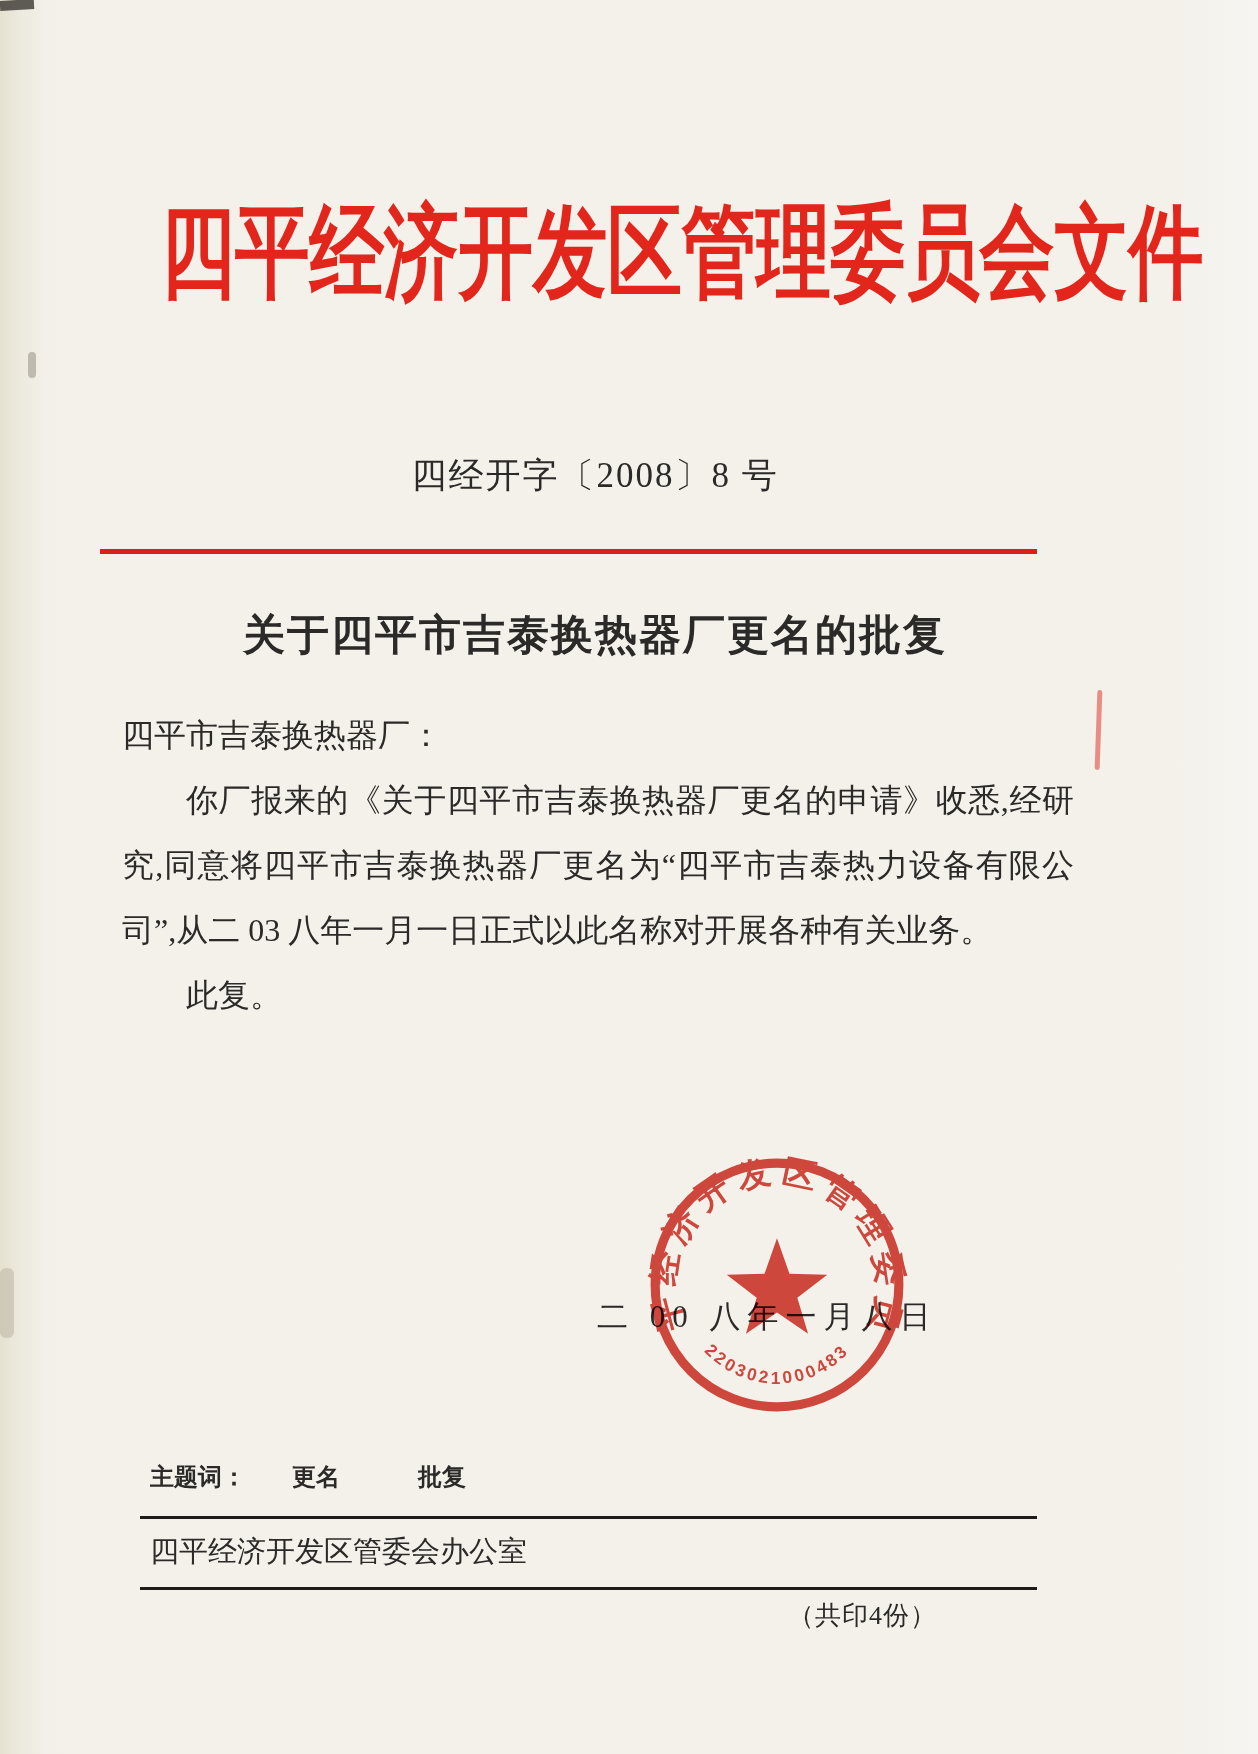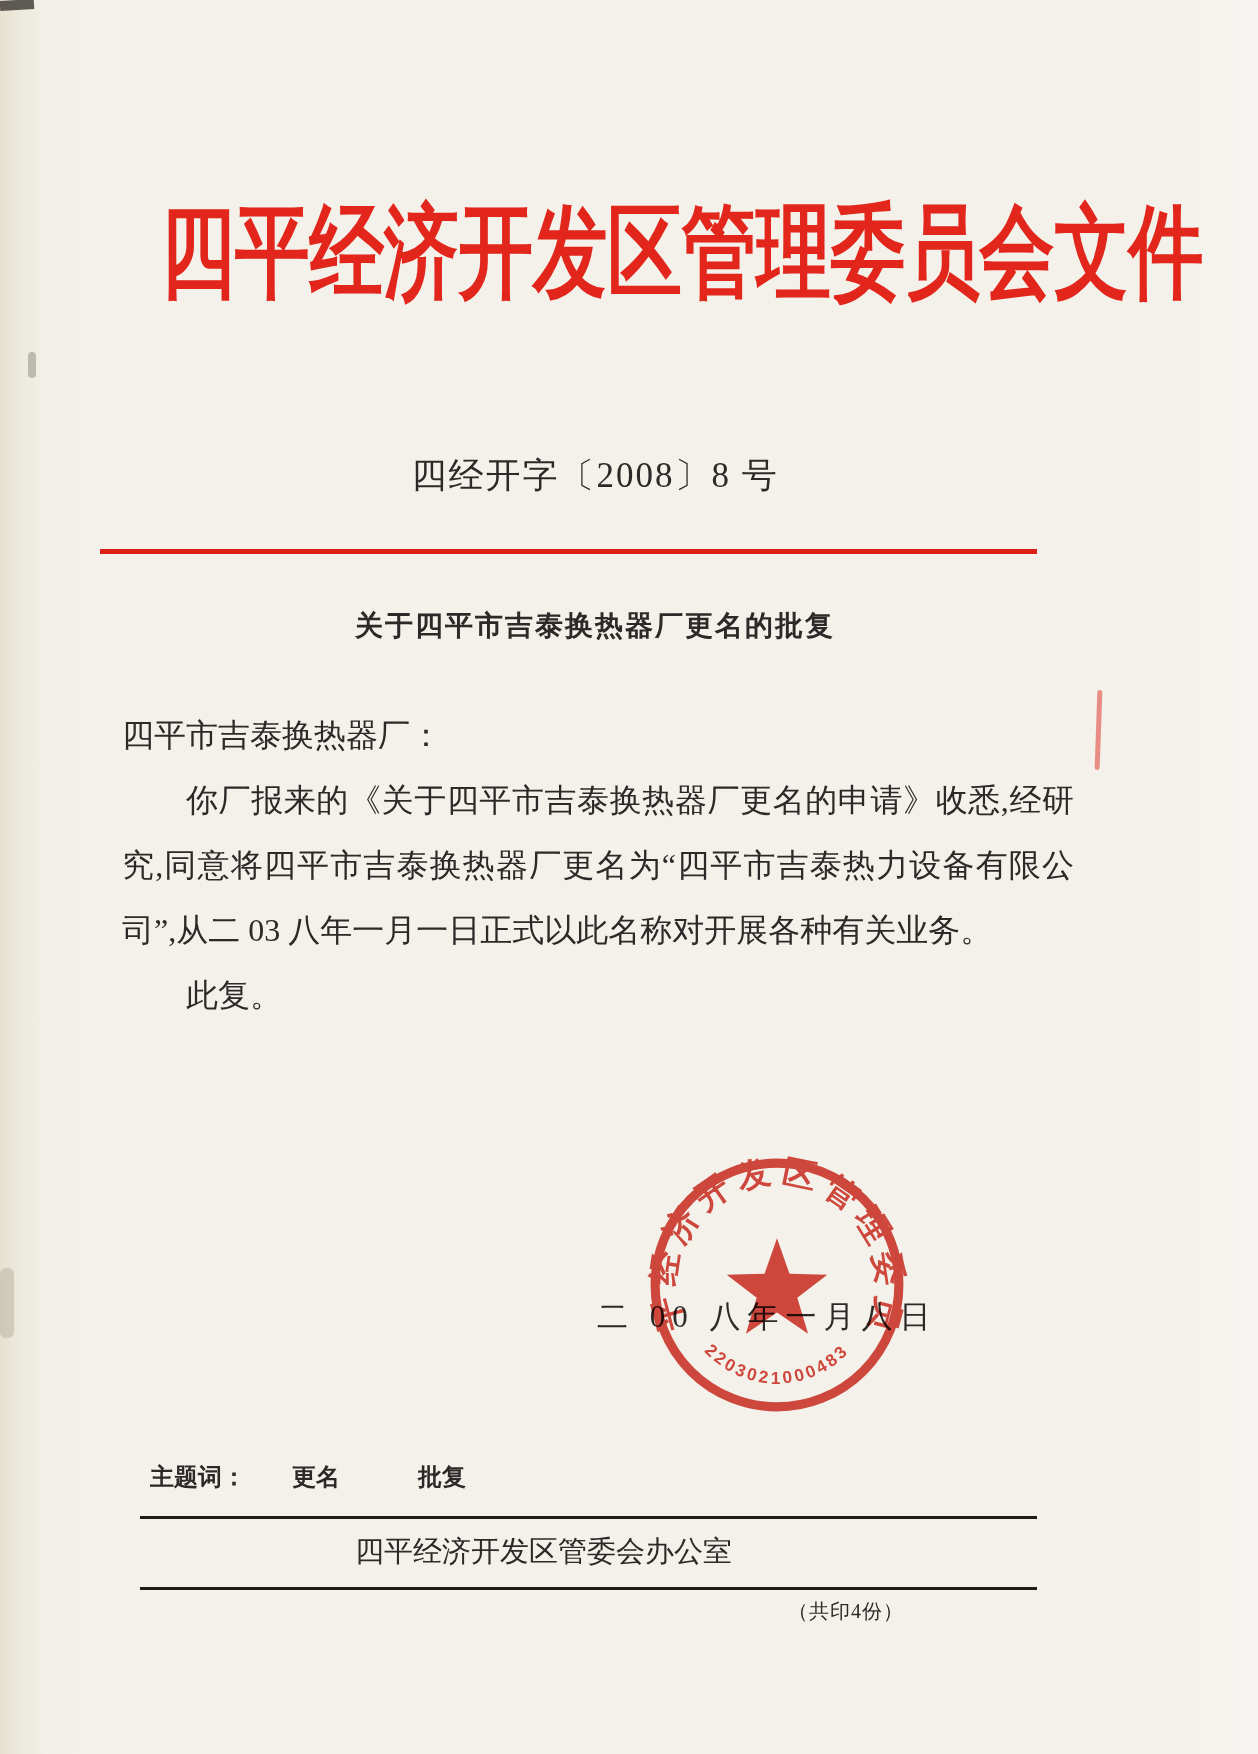--- a/index.html
+++ b/index.html
@@ -34,21 +34,21 @@
   .agency-title{
     top:168px;height:170px;line-height:170px;
     font-size:102px;font-weight:bold;white-space:nowrap;
     color:var(--header-red);
     transform:scaleX(.73);transform-origin:50% 50%;
     letter-spacing:0px;
   }
   .doc-number{top:452px;font-size:35px;letter-spacing:2px;}
   .red-rule{position:absolute;left:100px;top:549px;width:937px;height:5px;background:var(--rule-red);}
   .doc-title{
-    top:607px;font-size:28px;font-weight:bold;
+    top:607px;font-size:42px;font-weight:bold;
     font-family:"Liberation Sans","DejaVu Sans",sans-serif;
     letter-spacing:2px;
   }
 
   .body-block{
     position:absolute;left:122px;top:703px;width:952px;
     font-size:32px;line-height:65px;text-align:justify;
   }
   .body-block p{margin:0;}
   .indent{text-indent:2em;}
@@ -67,24 +67,24 @@
   }
   .subject-line .term1{margin-left:46px;}
   .subject-line .term2{margin-left:78px;}
 
   .black-rule{position:absolute;left:140px;width:897px;height:3px;background:#1d1c1a;}
   .rule-top{top:1516px;}
   .rule-bottom{top:1587px;}
 
   .footer-row{
     position:absolute;left:150px;top:1532px;width:787px;
-    display:flex;justify-content:center;align-items:baseline;
-    font-size:29px;white-space:nowrap;
+    display:flex;justify-content:flex-end;align-items:baseline;
+    font-size:29px;white-space:nowrap;flex-direction:column;
   }
-  .copies-note{position:absolute;left:788px;top:1598px;font-size:20px;letter-spacing:1px;}
+  .copies-note{position:absolute;left:788px;top:1598px;font-size:26px;letter-spacing:1px;}
 </style>
 </head>
 <body>
 
 <div class="page">
 
   <div class="artifact corner-mark"></div>
   <div class="artifact left-smudge"></div>
   <div class="artifact left-dots"></div>
   <div class="artifact red-streak"></div>

